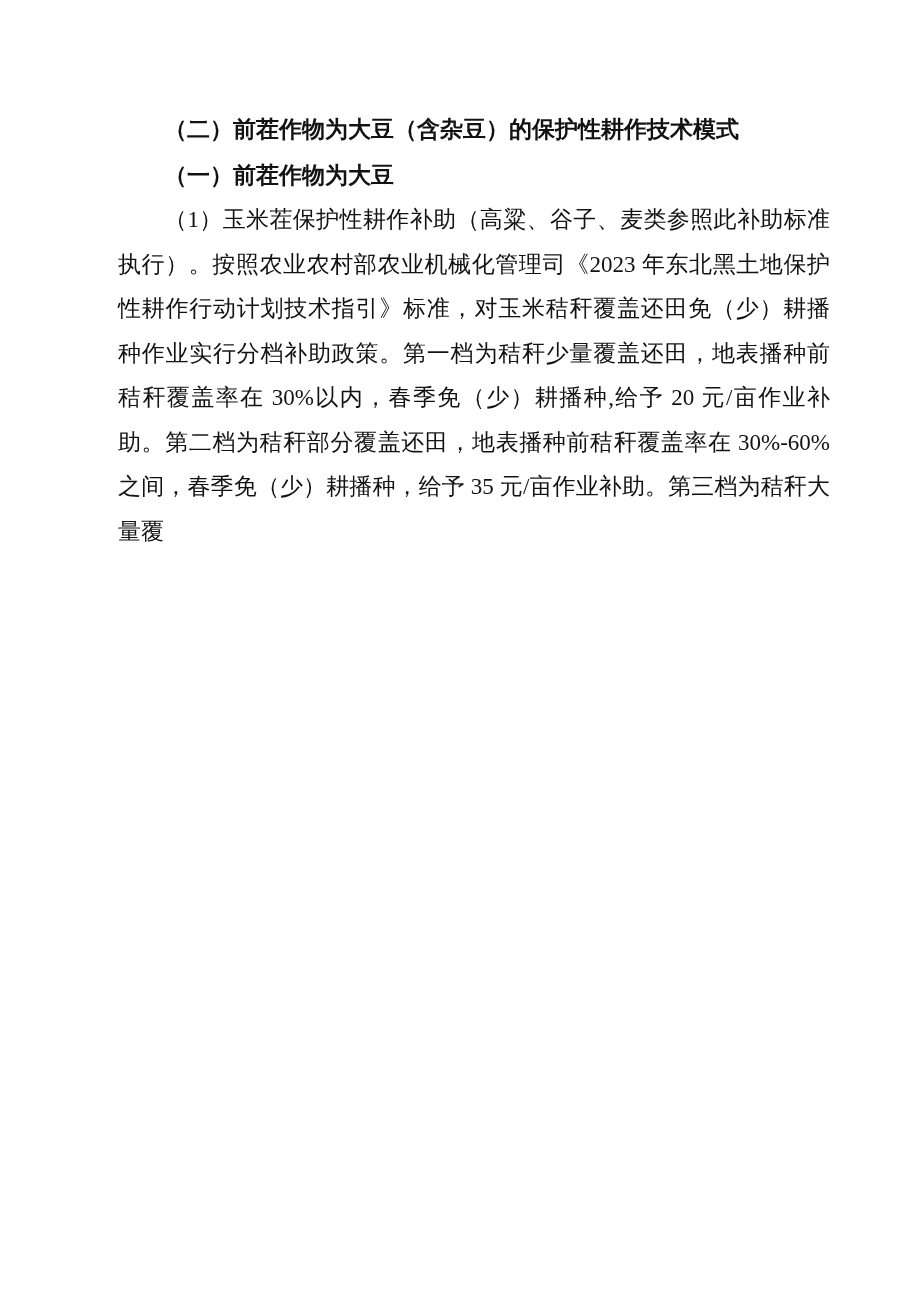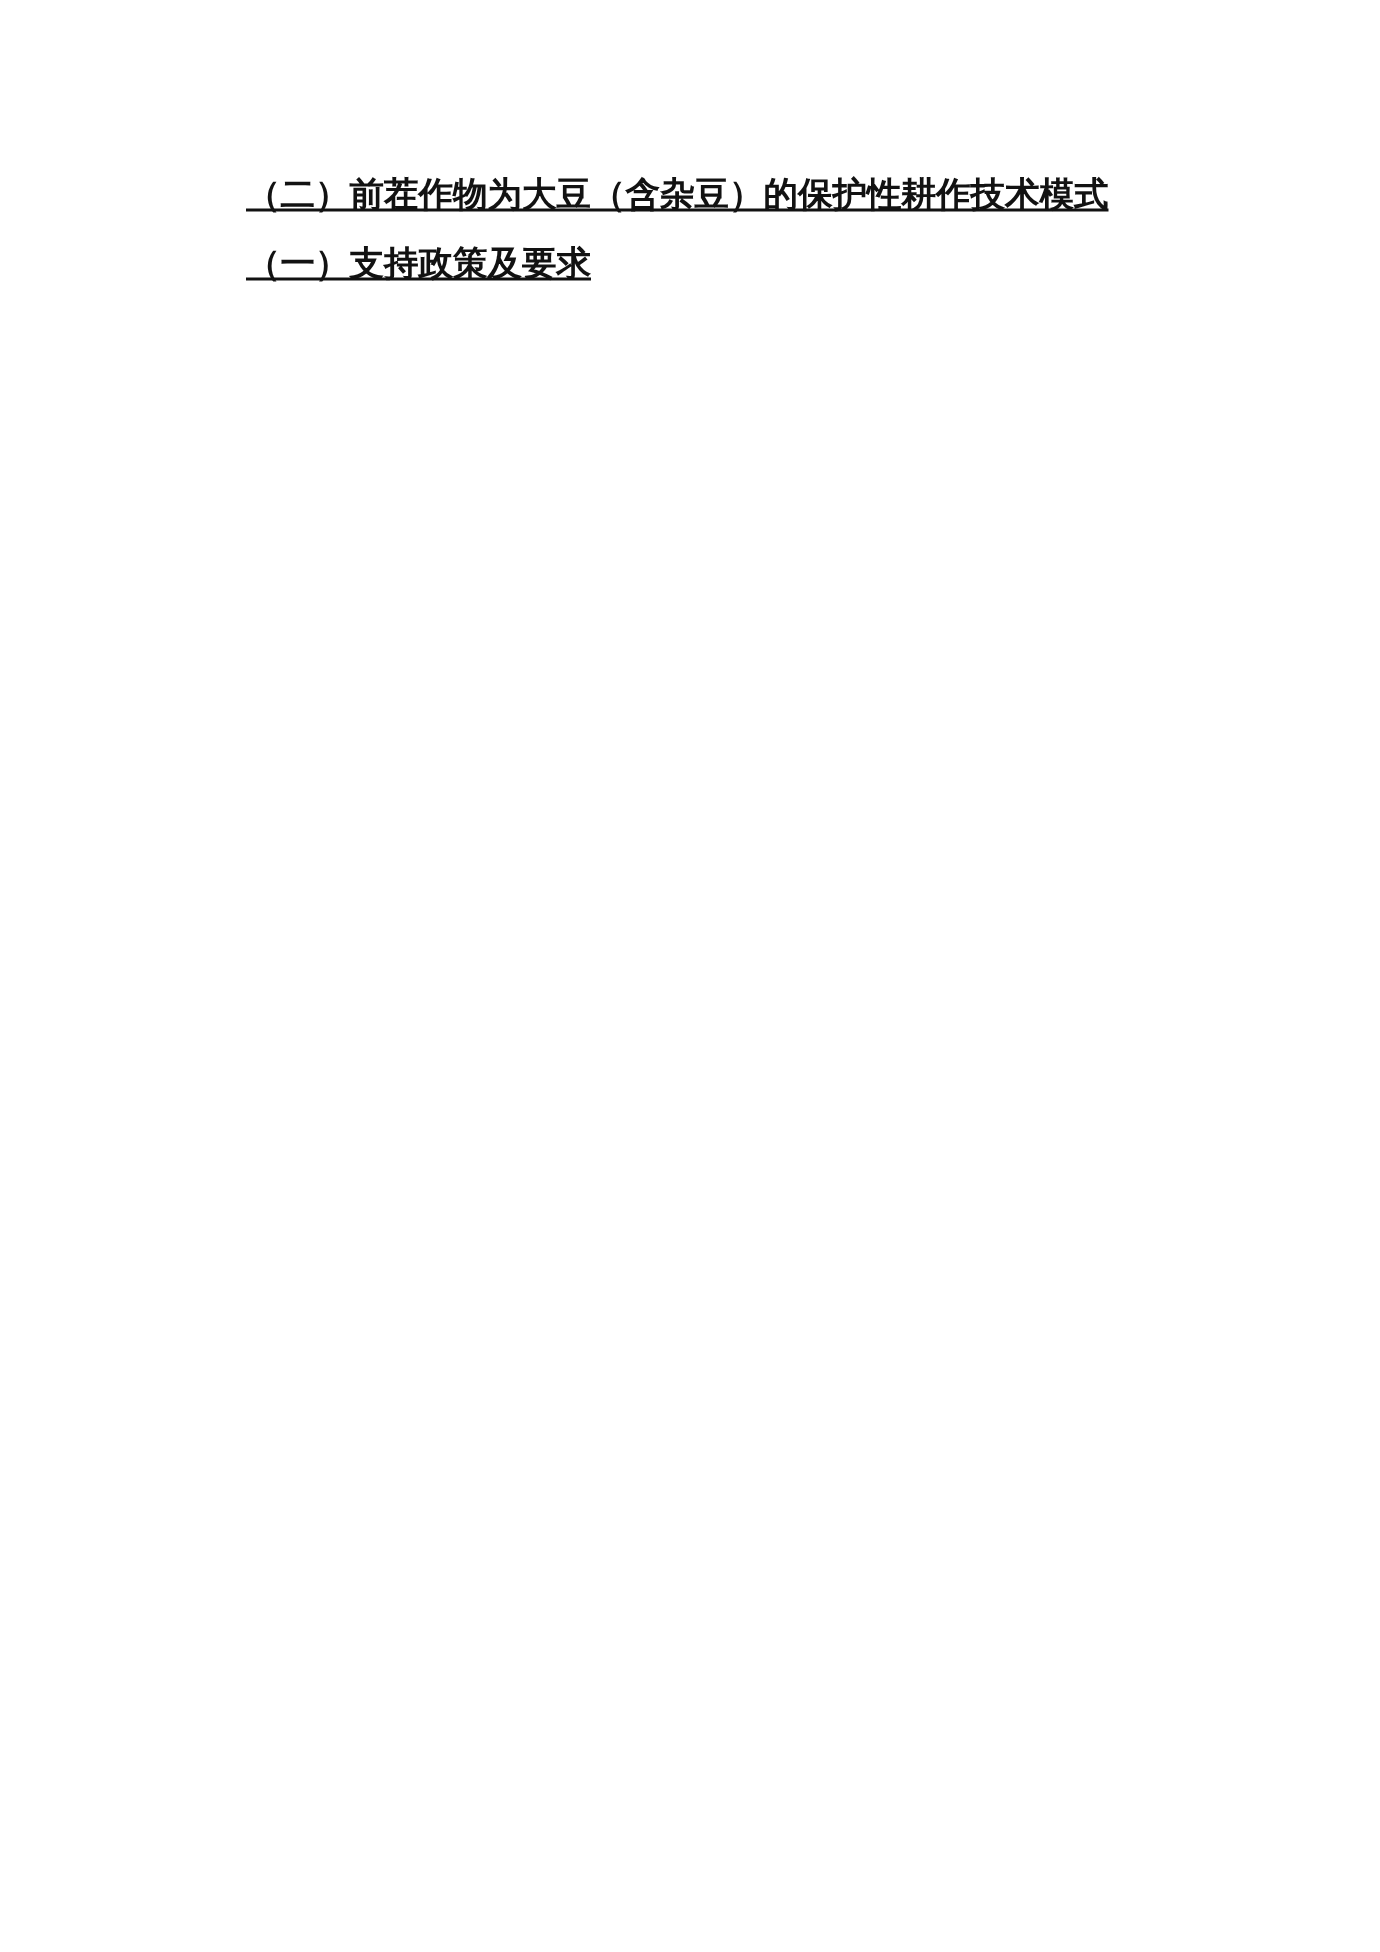--- a/index.html
+++ b/index.html
@@ -24,36 +24,36 @@
     line-height: 44.5px;
     text-align: justify;
     letter-spacing: 0;
   }
   .para {
     margin: 0;
     padding: 0;
   }
   .para.indent {
     text-indent: 2em;
-    text-decoration: underline;
   }
   .run-bold {
     font-weight: bold;
     font-family: "Liberation Sans", "DejaVu Sans", sans-serif;
   }
 </style>
 </head>
 <body>
 
 <div class="doc-page">
 
 
   <p class="para indent"><span class="run-bold">（二）前茬作物为大豆（含杂豆）的保护性耕作技术模式</span></p>
 
 
 
 
 
-  <p class="para indent"><span class="run-bold">（一）支持政策及要求</span></p>
+  <p class="para indent"><span class="run-bold">（一）前茬作物为大豆</span></p>
 
 
+  <p class="para indent"><span>（1）玉米茬保护性耕作补助（高粱、谷子、麦类参照此补助标准执行）。按照农业农村部农业机械化管理司《2023 年东北黑土地保护性耕作行动计划技术指引》标准，对玉米秸秆覆盖还田免（少）耕播种作业实行分档补助政策。第一档为秸秆少量覆盖还田，地表播种前秸秆覆盖率在 30%以内，春季免（少）耕播种,给予 20 元/亩作业补助。第二档为秸秆部分覆盖还田，地表播种前秸秆覆盖率在 30%-60%之间，春季免（少）耕播种，给予 35 元/亩作业补助。第三档为秸秆大量覆</span></p>
 
 </div>
 
 </body></html>

